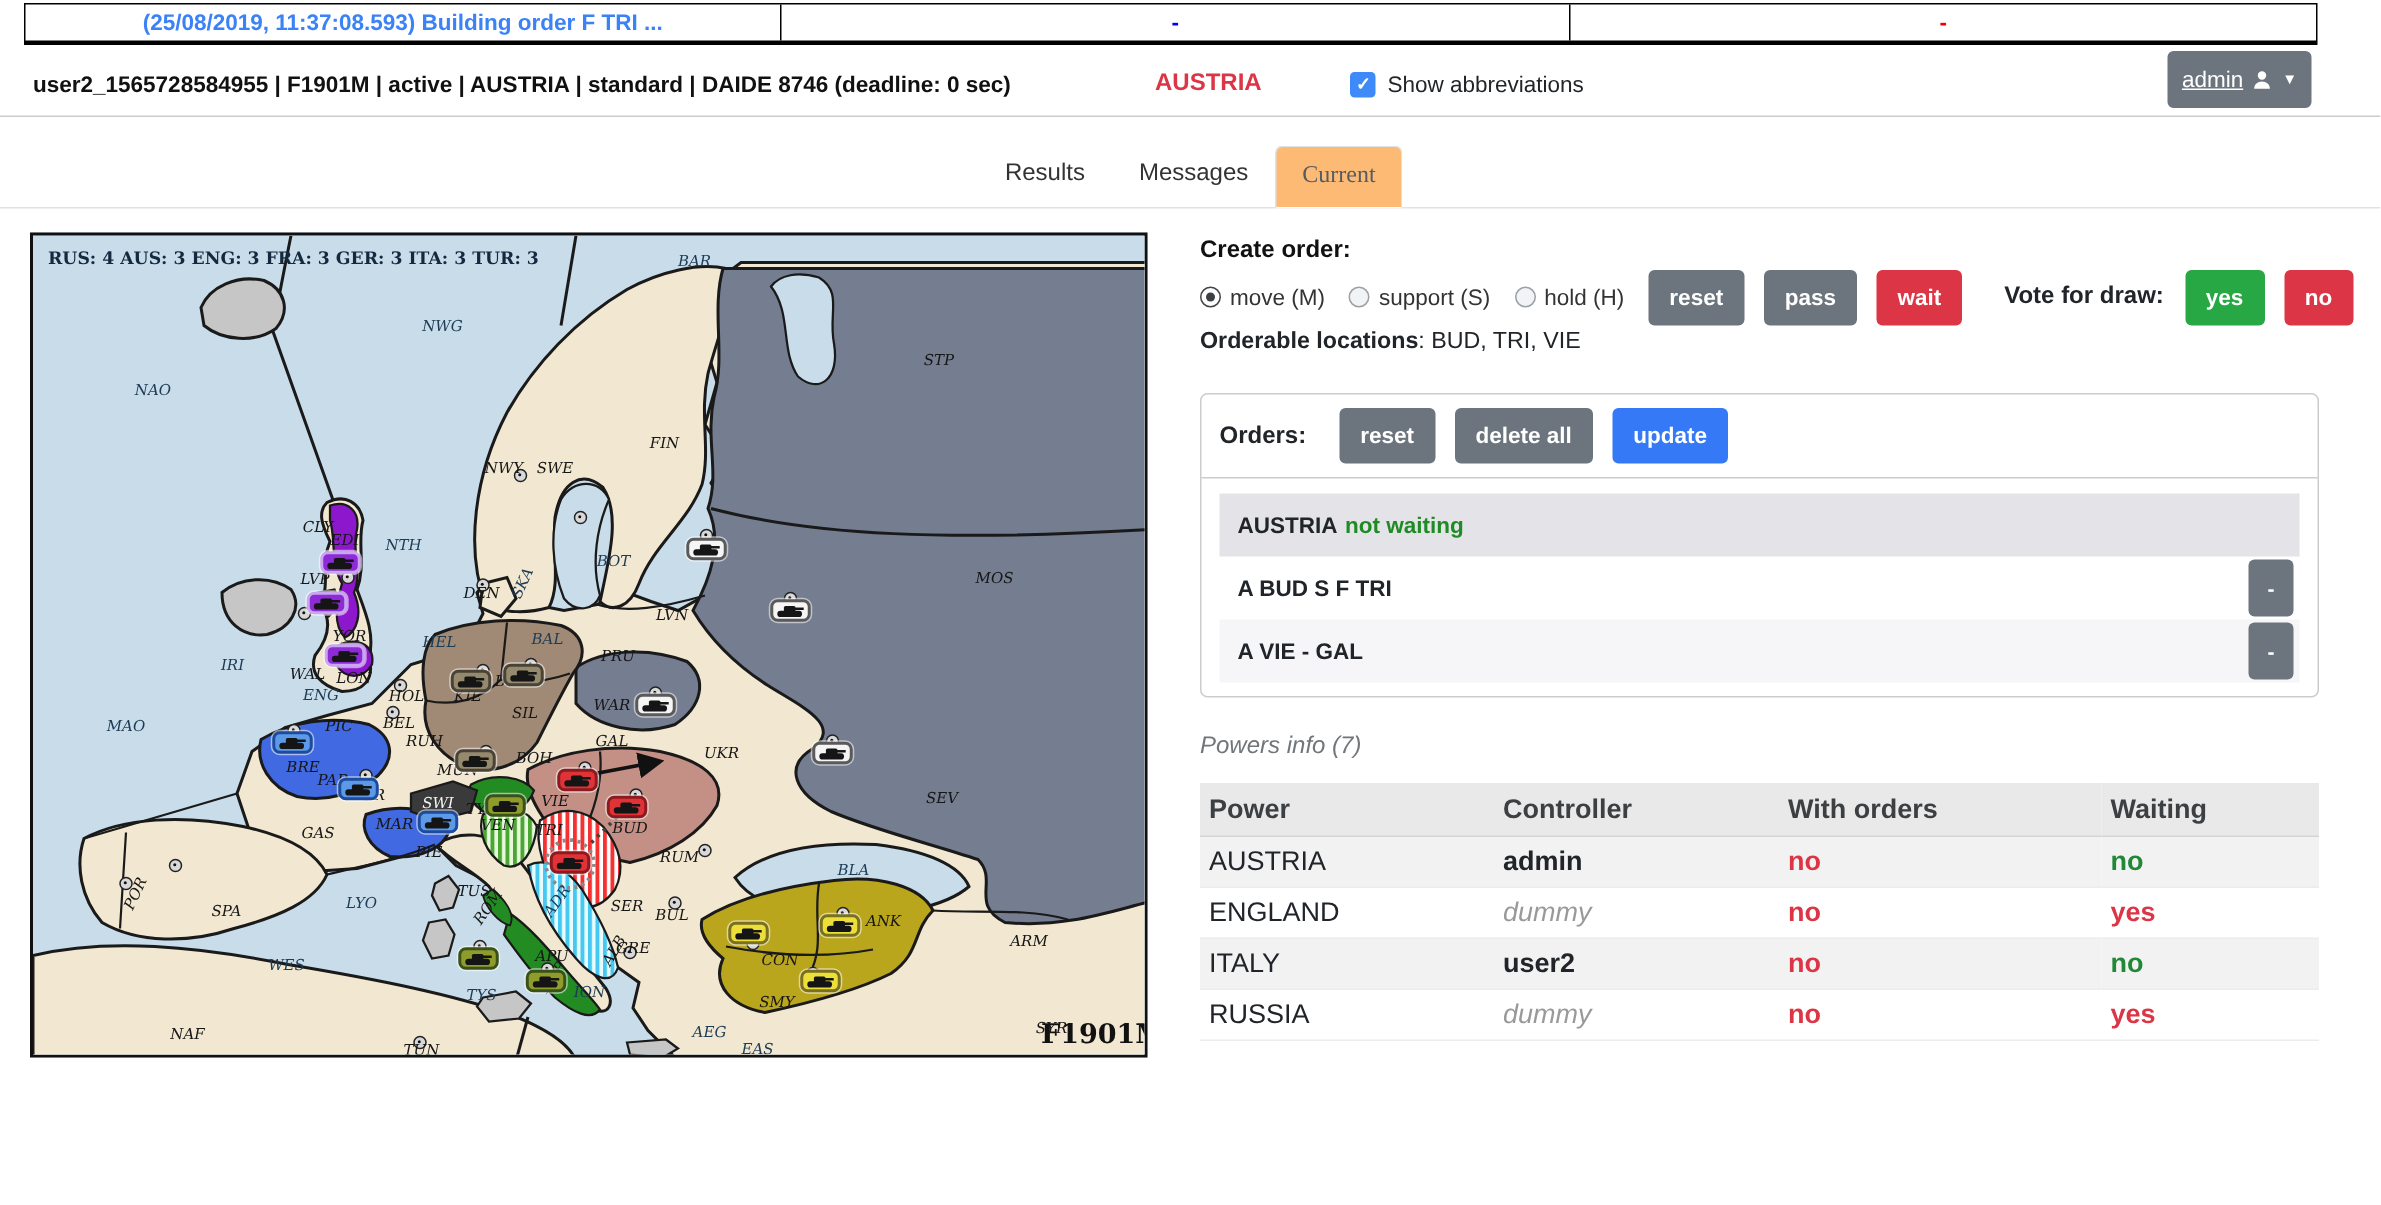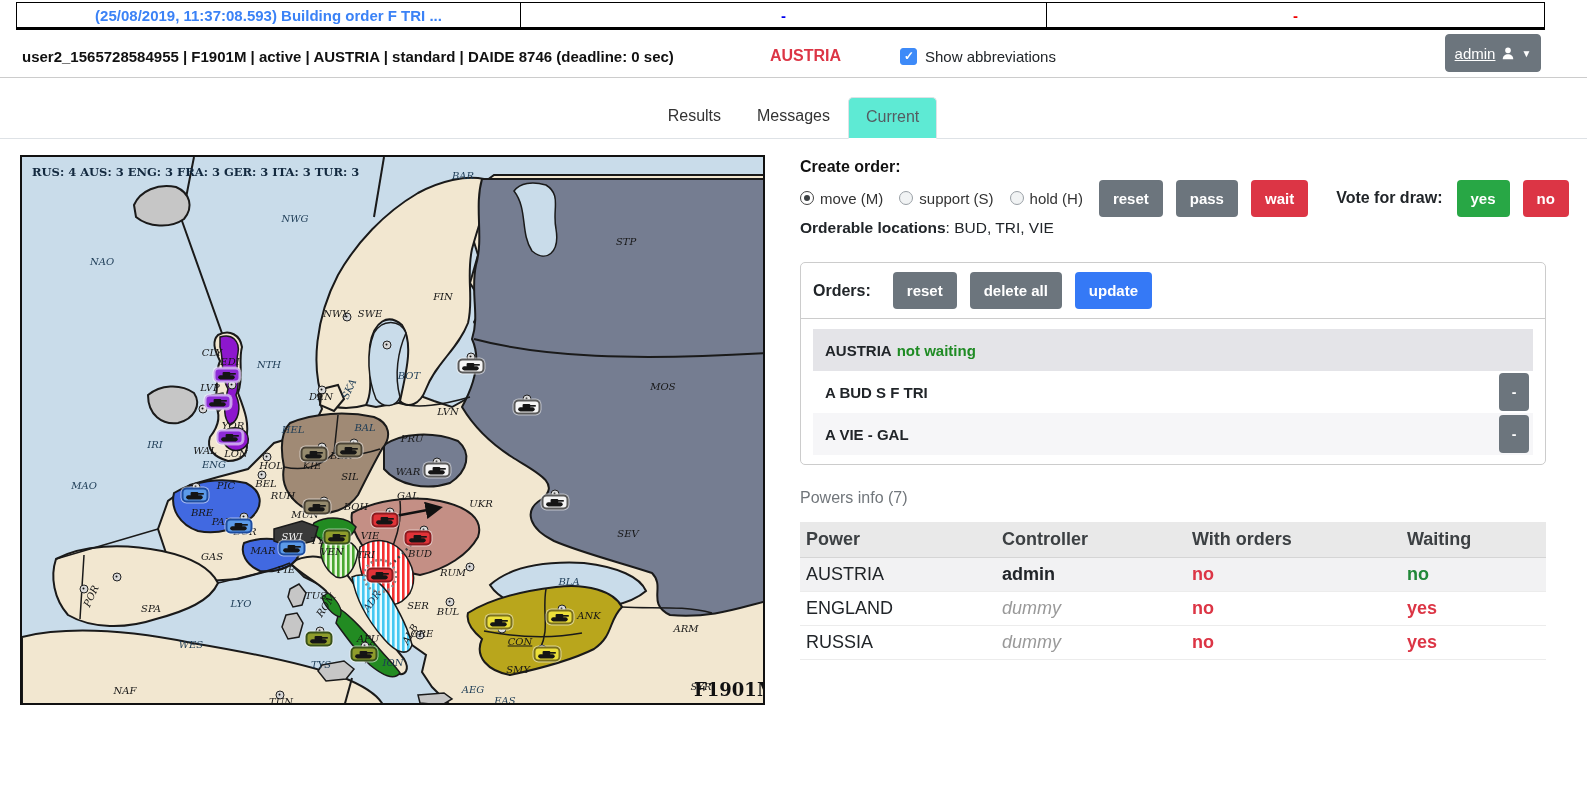--- a/index.html
+++ b/index.html
@@ -21,21 +21,21 @@
   .chk.checked { background:#3d8af8; border-color:#3d8af8; }
   .chk.checked::after { content:"✓"; position:absolute; left:3px; top:0px; color:#fff; font-size:12px; font-weight:bold; }
   .chk-label { position:absolute; left:925px; top:14px; font-size:15px; color:#212529; }
   .admin-btn { position:absolute; left:1445px; top:0px; width:96px; height:38px; background:#6c757d; border:1px solid #6c757d; border-radius:4px; color:#fff; font-size:15px; display:flex; align-items:center; justify-content:center; gap:6px; cursor:pointer; }
   .admin-btn .uname { text-decoration:underline; }
   .caret { font-size:10px; }
 
   
   .tabs-wrap { position:absolute; left:0; top:96px; width:100%; height:43px; border-bottom:1px solid #dee2e6; display:flex; justify-content:center; }
   .tab { padding:10px 17px; font-size:16px; color:#333; cursor:pointer; border:1px solid transparent; border-radius:5px 5px 0 0; }
-  .tab.active { color:#555b61; background:#5eead4; border-color:#dee2e6 #dee2e6 #fff; position:relative; top:1px; }
+  .tab.active { color:#555b61; background:#fdba74; border-color:#dee2e6 #dee2e6 #fff; position:relative; top:1px;font-family:Liberation Serif, serif; }
 
   
   .map-box { position:absolute; left:20px; top:155px; width:745px; height:550px; border:2px solid #111; background:#c9dcea; overflow:hidden; }
   .map-box svg.base { position:absolute; left:0; top:0; }
   #mapOverlay { position:absolute; left:0; top:0; width:745px; height:550px; }
   .mlbl { position:absolute; transform:translate(-50%,-50%); font-family:"DejaVu Serif",serif; font-style:italic; font-size:10px; color:#161616; white-space:nowrap; pointer-events:none; }
   .mlbl.sea { color:#1c3b55; }
   .mlbl.swi { color:#f2f2f2; }
   .map-counts { position:absolute; left:10px; top:8px; font-family:"DejaVu Serif",serif; font-weight:bold; font-size:11.5px; color:#13293f; }
   .map-phase { position:absolute; left:672px; top:522px; font-family:"DejaVu Serif",serif; font-weight:bold; font-size:18px; color:#111; }
@@ -70,21 +70,21 @@
   .orders-head { height:56px; display:flex; align-items:center; padding:0 12px; border-bottom:1px solid #ccc; }
   .orders-head .t { font-size:16px; font-weight:bold; margin-right:22px; }
   .orders-body { padding:10px 12px; }
   .power-band { height:42px; background:#e4e4e8; display:flex; align-items:center; padding:0 12px; font-size:15px; font-weight:bold; }
   .power-band .st { color:#1f8b24; margin-left:5px; }
   .order-line { height:42px; display:flex; align-items:center; padding:0 4px 0 12px; font-size:15px; font-weight:bold; }
   .order-line.alt { background:#f6f6f8; }
   .order-line .minus { margin-left:auto; width:30px; height:38px; background:#6c757d; border:none; border-radius:4px; color:#fff; font-weight:bold; font-size:14px; cursor:pointer; }
 
   
-  .powers-title { position:absolute; left:800px; top:489px; font-size:16px; color:#71767b; }
+  .powers-title { position:absolute; left:800px; top:489px; font-size:16px; color:#71767b;font-style:italic; }
   .powers-table { position:absolute; left:800px; top:522px; width:746px; border-collapse:collapse; font-size:18px; }
   .powers-table th { text-align:left; font-weight:bold; color:#3c4043; background:#e9e9e9; padding:7px 6px; border-bottom:1px solid #d5d5d5; }
   .powers-table td { padding:6px 6px; border-bottom:1px solid #ececec; }
   .powers-table tr.stripe td { background:#f2f2f3; }
   .c-bold { font-weight:bold; color:#212529; }
   .c-dummy { font-style:italic; color:#999; }
   .v-red { font-weight:bold; color:#dc3545; }
   .v-green { font-weight:bold; color:#218838; }
 
   .person-icon svg { width:14px; height:14px; fill:#fff; display:block; }
@@ -298,21 +298,21 @@
       <span class="mlbl" style="left: 294px; top: 438px;">TUS</span>
       <span class="mlbl" style="left: 304px; top: 448px; transform: translate(-50%, -50%) rotate(-55deg);">ROM</span>
       <span class="mlbl" style="left: 346px; top: 460px; margin-top: 21px;">APU</span>
       <span class="mlbl" style="left: 347px; top: 495px; transform: translate(-50%, -50%) rotate(-55deg);">NAP</span>
       <span class="mlbl" style="left: 388px; top: 477px; transform: translate(-50%, -50%) rotate(-60deg);">ALB</span>
       <span class="mlbl" style="left: 400px; top: 476px;">GRE</span>
       <span class="mlbl" style="left: 396px; top: 448px;">SER</span>
       <span class="mlbl" style="left: 426px; top: 454px;">BUL</span>
       <span class="mlbl" style="left: 431px; top: 415px;">RUM</span>
       <span class="mlbl" style="left: 567px; top: 458px;">ANK</span>
-      <span class="mlbl" style="left: 498px; top: 484px; text-decoration: underline;">CON</span>
+      <span class="mlbl" style="left: 498px; top: 484px;">CON</span>
       <span class="mlbl" style="left: 496px; top: 512px;">SMY</span>
       <span class="mlbl" style="left: 664px; top: 471px;">ARM</span>
       <span class="mlbl" style="left: 679px; top: 529px;">SYR</span>
       <span class="mlbl" style="left: 180px; top: 355px;">BRE</span>
       <span class="mlbl" style="left: 204px; top: 328px;">PIC</span>
       <span class="mlbl" style="left: 200px; top: 364px;">PAR</span>
       <span class="mlbl" style="left: 223px; top: 374px;">BUR</span>
       <span class="mlbl" style="left: 190px; top: 399px;">GAS</span>
       <span class="mlbl" style="left: 241px; top: 393px;">MAR</span>
       <span class="mlbl" style="left: 129px; top: 451px;">SPA</span>
@@ -540,20 +540,26 @@
       <td class="c-bold">admin</td>
       <td class="v-red">no</td>
       <td class="v-green">no</td>
     </tr>
     <tr>
       <td>ENGLAND</td>
       <td class="c-dummy">dummy</td>
       <td class="v-red">no</td>
       <td class="v-red">yes</td>
     </tr>
+    <tr class="stripe">
+      <td>ITALY</td>
+      <td class="c-bold">user2</td>
+      <td class="v-red">no</td>
+      <td class="v-green">no</td>
+    </tr>
     <tr>
       <td>RUSSIA</td>
       <td class="c-dummy">dummy</td>
       <td class="v-red">no</td>
       <td class="v-red">yes</td>
     </tr>
   </tbody>
 </table>
 
 </body></html>

